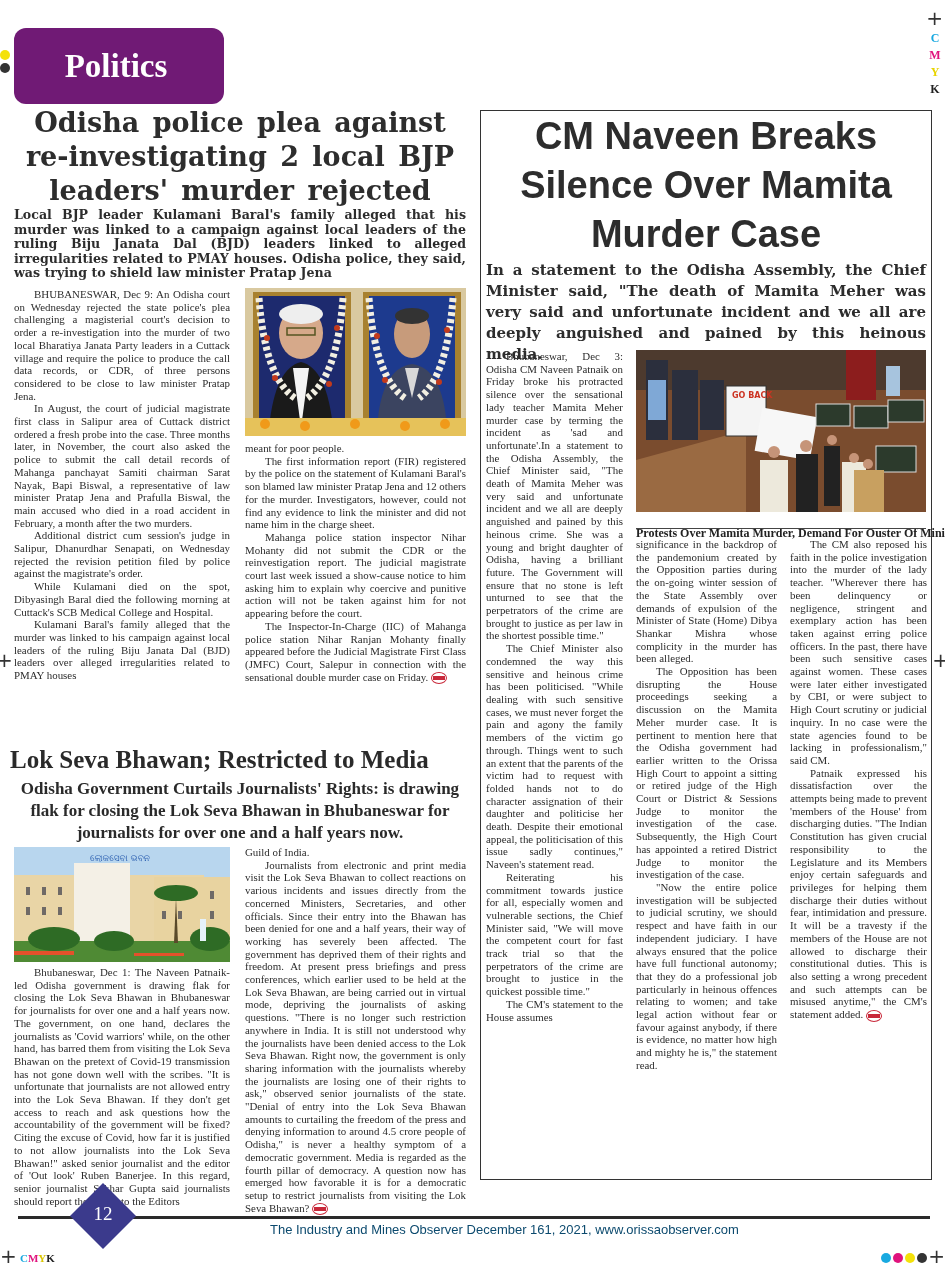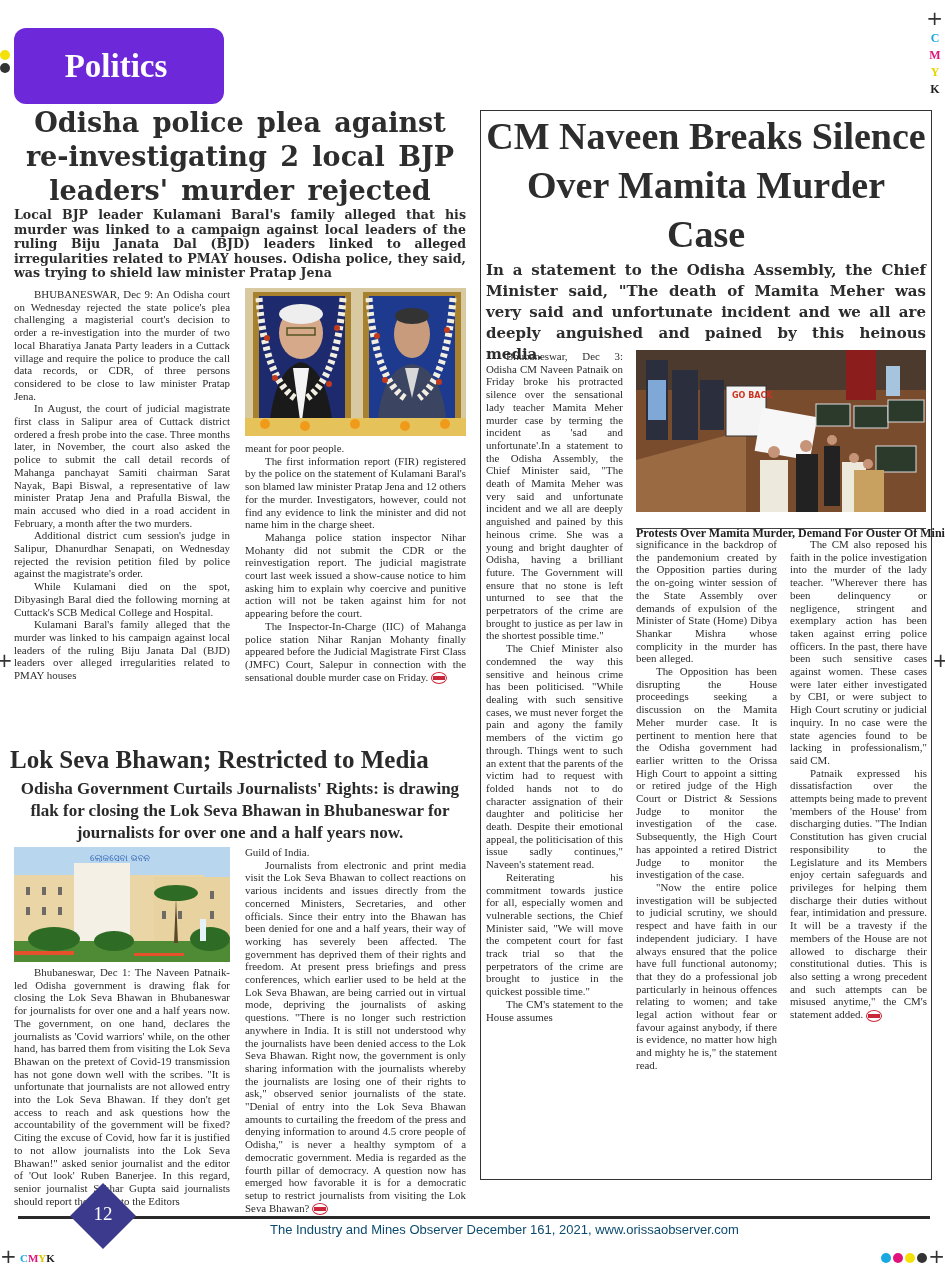--- a/index.html
+++ b/index.html
@@ -1,29 +1,29 @@
 <!DOCTYPE html>
 <html><head>
 <meta charset="utf-8">
 <style>
   html,body{margin:0;padding:0;background:#fff;}
   body{width:945px;height:1267px;position:relative;overflow:hidden;font-family:"Liberation Serif",serif;color:#2a2a2a;}
   .abs{position:absolute;}
-  .section-tag{left:14px;top:28px;width:210px;height:76px;background:#6d28d9;border-radius:12px;color:#fff;font-family:"Liberation Serif",serif;font-weight:bold;font-size:33px;display:flex;align-items:center;justify-content:center;box-sizing:border-box;padding-right:6px;}
+  .section-tag{left:14px;top:28px;width:210px;height:76px;background:#701a75;border-radius:12px;color:#fff;font-family:"Liberation Serif",serif;font-weight:bold;font-size:33px;display:flex;align-items:center;justify-content:center;box-sizing:border-box;padding-right:6px;}
   .reg-dot{width:10px;height:10px;border-radius:50%;}
   .cmyk-v{right:3px;top:30px;font-family:"Liberation Serif",serif;font-weight:bold;font-size:12px;line-height:17px;text-align:center;width:14px;}
   .cross{font-family:"DejaVu Sans",sans-serif;font-size:20px;color:#333;line-height:1;}
   .h1a{left:10px;top:106px;width:460px;font-family:"DejaVu Serif",serif;font-weight:bold;font-size:27px;line-height:34px;text-align:center;color:#2d2d2d;word-spacing:4px;}
   .deck1{left:14px;top:208px;width:452px;font-family:"DejaVu Serif",serif;font-weight:bold;font-size:12.6px;line-height:14.6px;color:#2d2d2d;text-align:justify;}
   .col{font-size:10.9px;line-height:12.7px;text-align:justify;color:#2b2b2b;}
   .col p{margin:0;text-indent:20px;}
   .col p.noind{text-indent:0;}
   .photo{overflow:hidden;}
   .box{left:480px;top:110px;width:452px;height:1070px;border:1.5px solid #333;box-sizing:border-box;}
-  .h1b{left:484px;top:112px;width:444px;font-family:Liberation Serif, serif;font-weight:bold;font-size:38px;line-height:49px;text-align:center;color:#2d2d2d;}
+  .h1b{left:484px;top:112px;width:444px;font-family:Liberation Sans, sans-serif;font-weight:bold;font-size:38px;line-height:49px;text-align:center;color:#2d2d2d;}
   .deck2{left:486px;top:260px;width:440px;font-family:"DejaVu Serif",serif;font-weight:bold;font-size:15px;line-height:21px;color:#2d2d2d;text-align:justify;}
   .caption{left:636px;top:526px;width:290px;font-weight:bold;font-size:12px;color:#222;white-space:nowrap;}
   .h2{left:10px;top:746px;width:460px;font-weight:bold;font-size:25px;text-align:left;color:#2a2a2a;}
   .deck3{left:10px;top:778px;width:460px;font-weight:bold;font-size:17px;line-height:22px;text-align:center;color:#2a2a2a;}
   .endmark{display:inline-block;width:14px;height:10px;border-radius:50%;border:1.5px solid #c8283a;background:#fff;vertical-align:middle;position:relative;margin-left:3px;}
   .endmark::after{content:"";position:absolute;left:1px;right:1px;top:3px;height:4px;background:#c8283a;}
   .footer-line{left:18px;top:1216px;width:912px;height:3px;background:#2a2a2a;}
   .page-diamond{left:70px;top:1183px;width:66px;height:66px;}
   .footer-text{left:270px;top:1222px;font-family:"Liberation Sans",sans-serif;font-size:13px;color:#0c4a6e;}
 </style>

